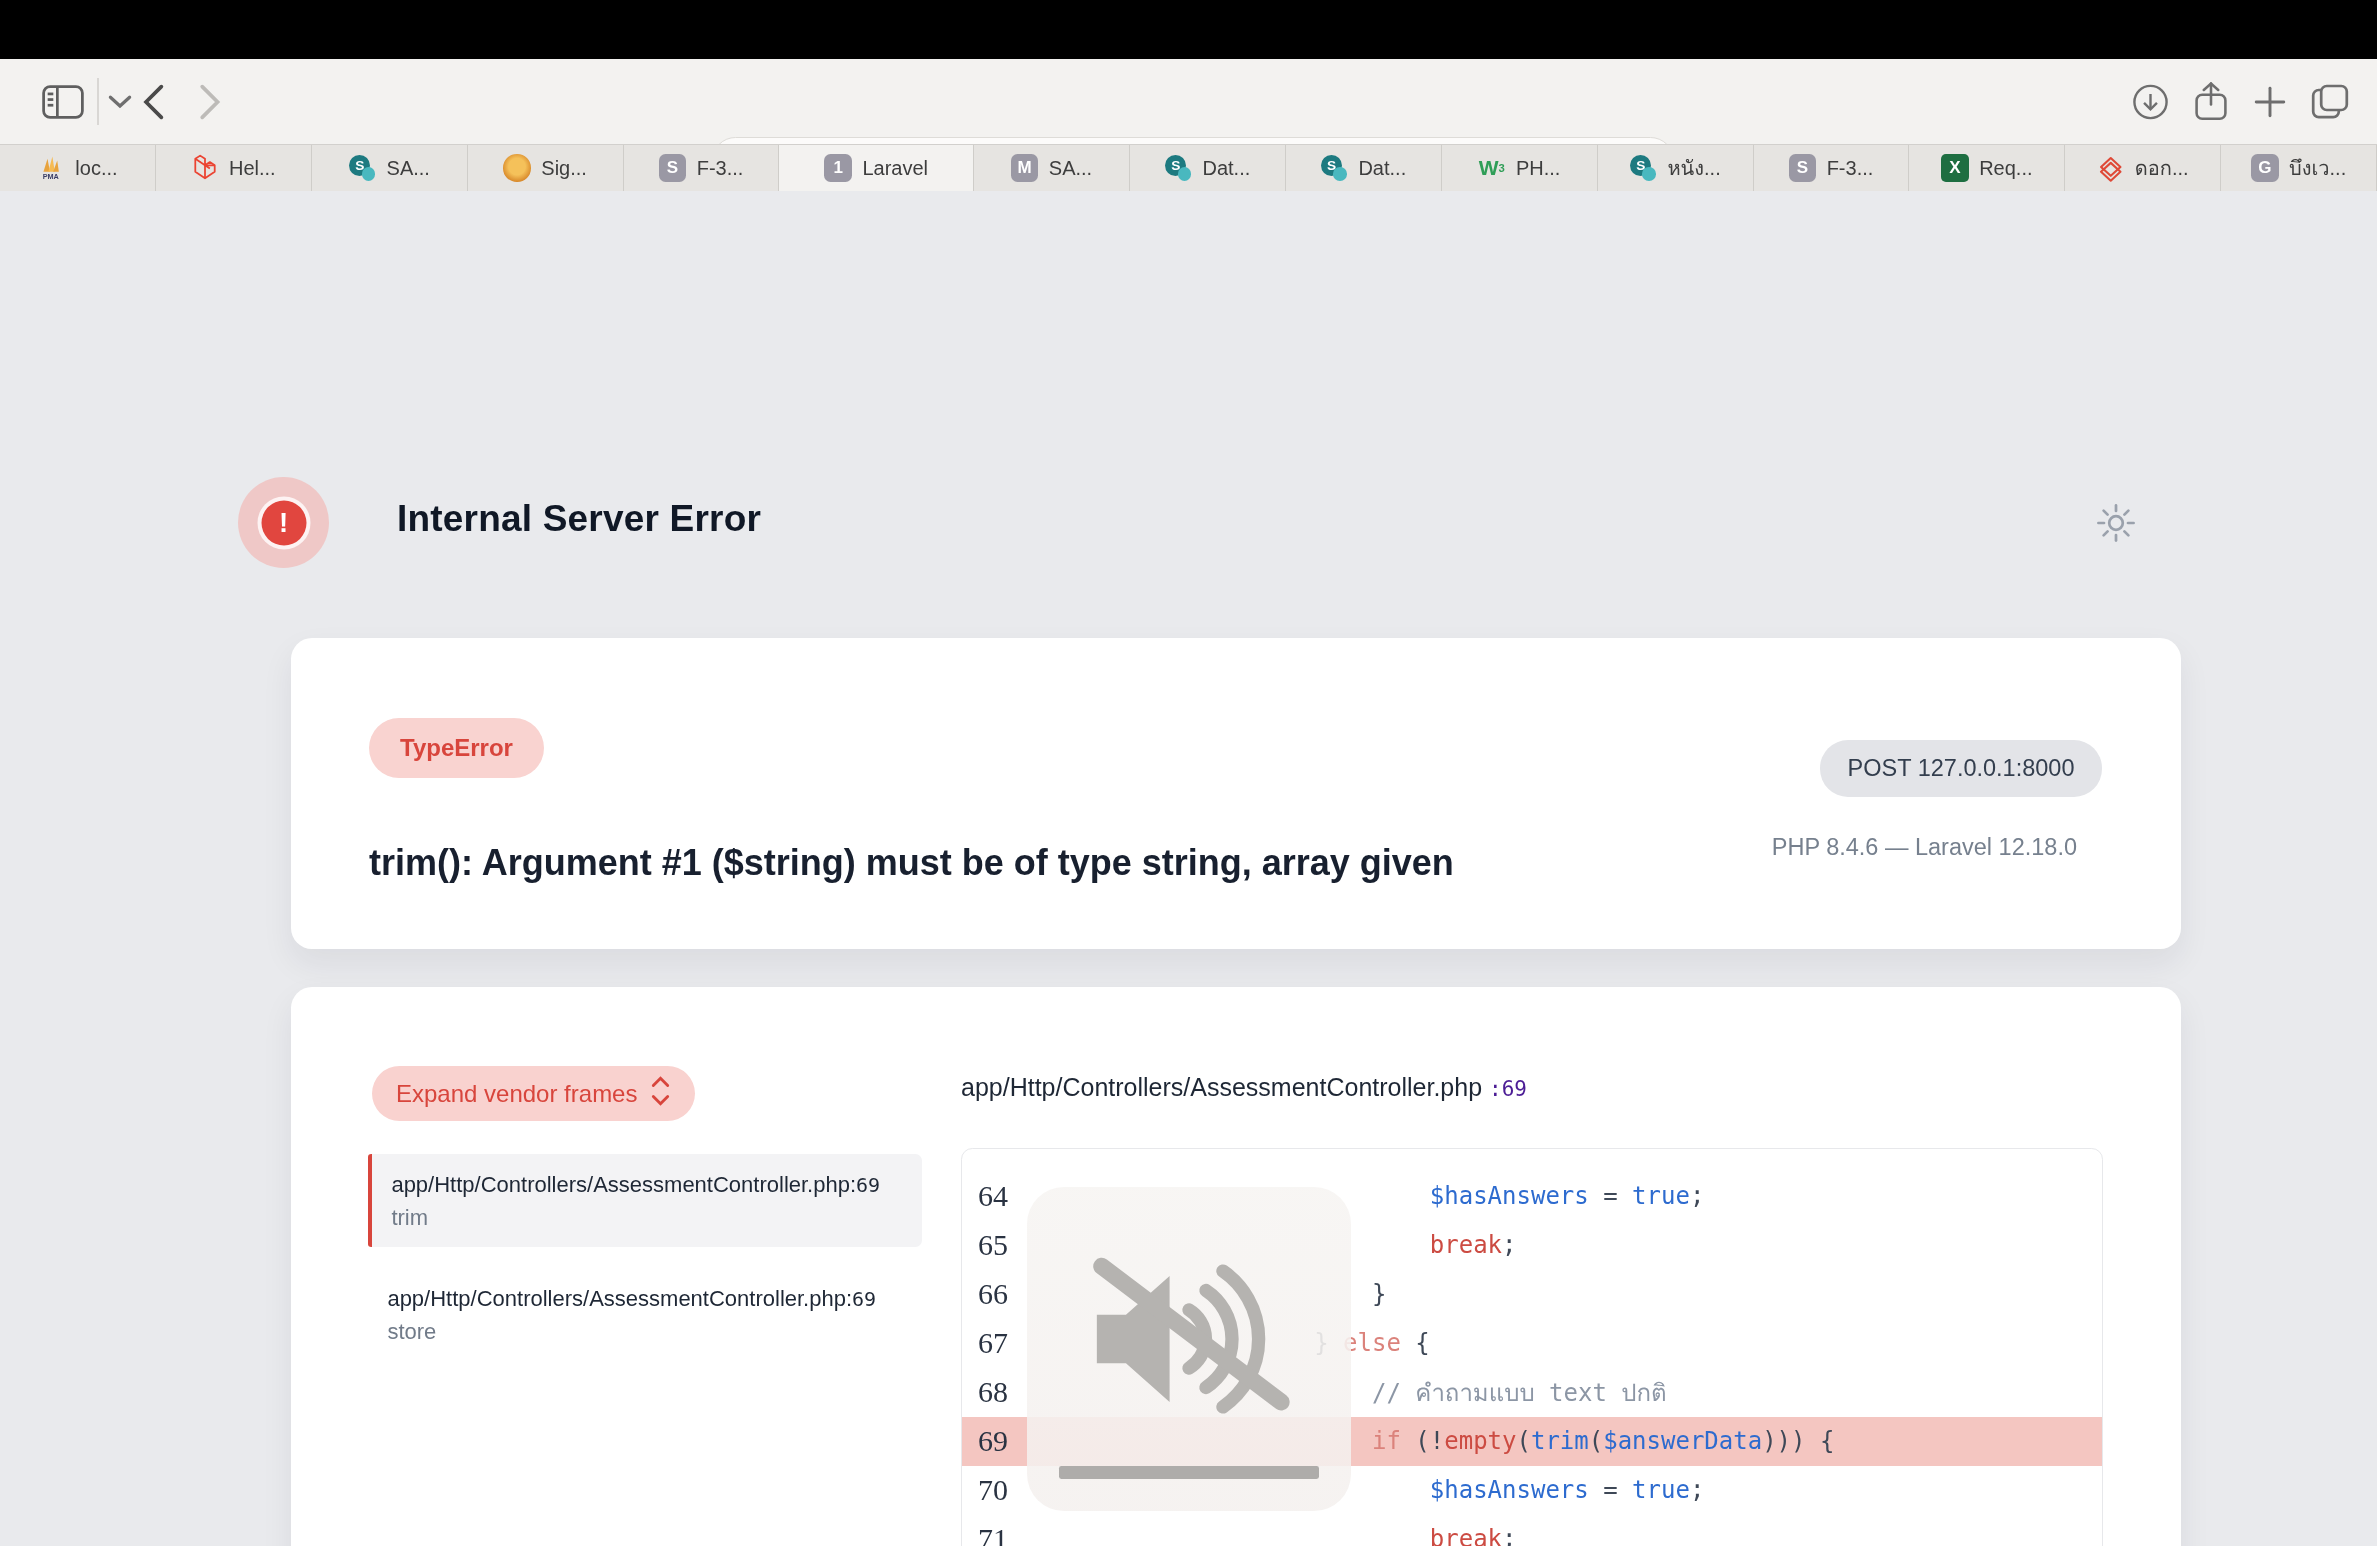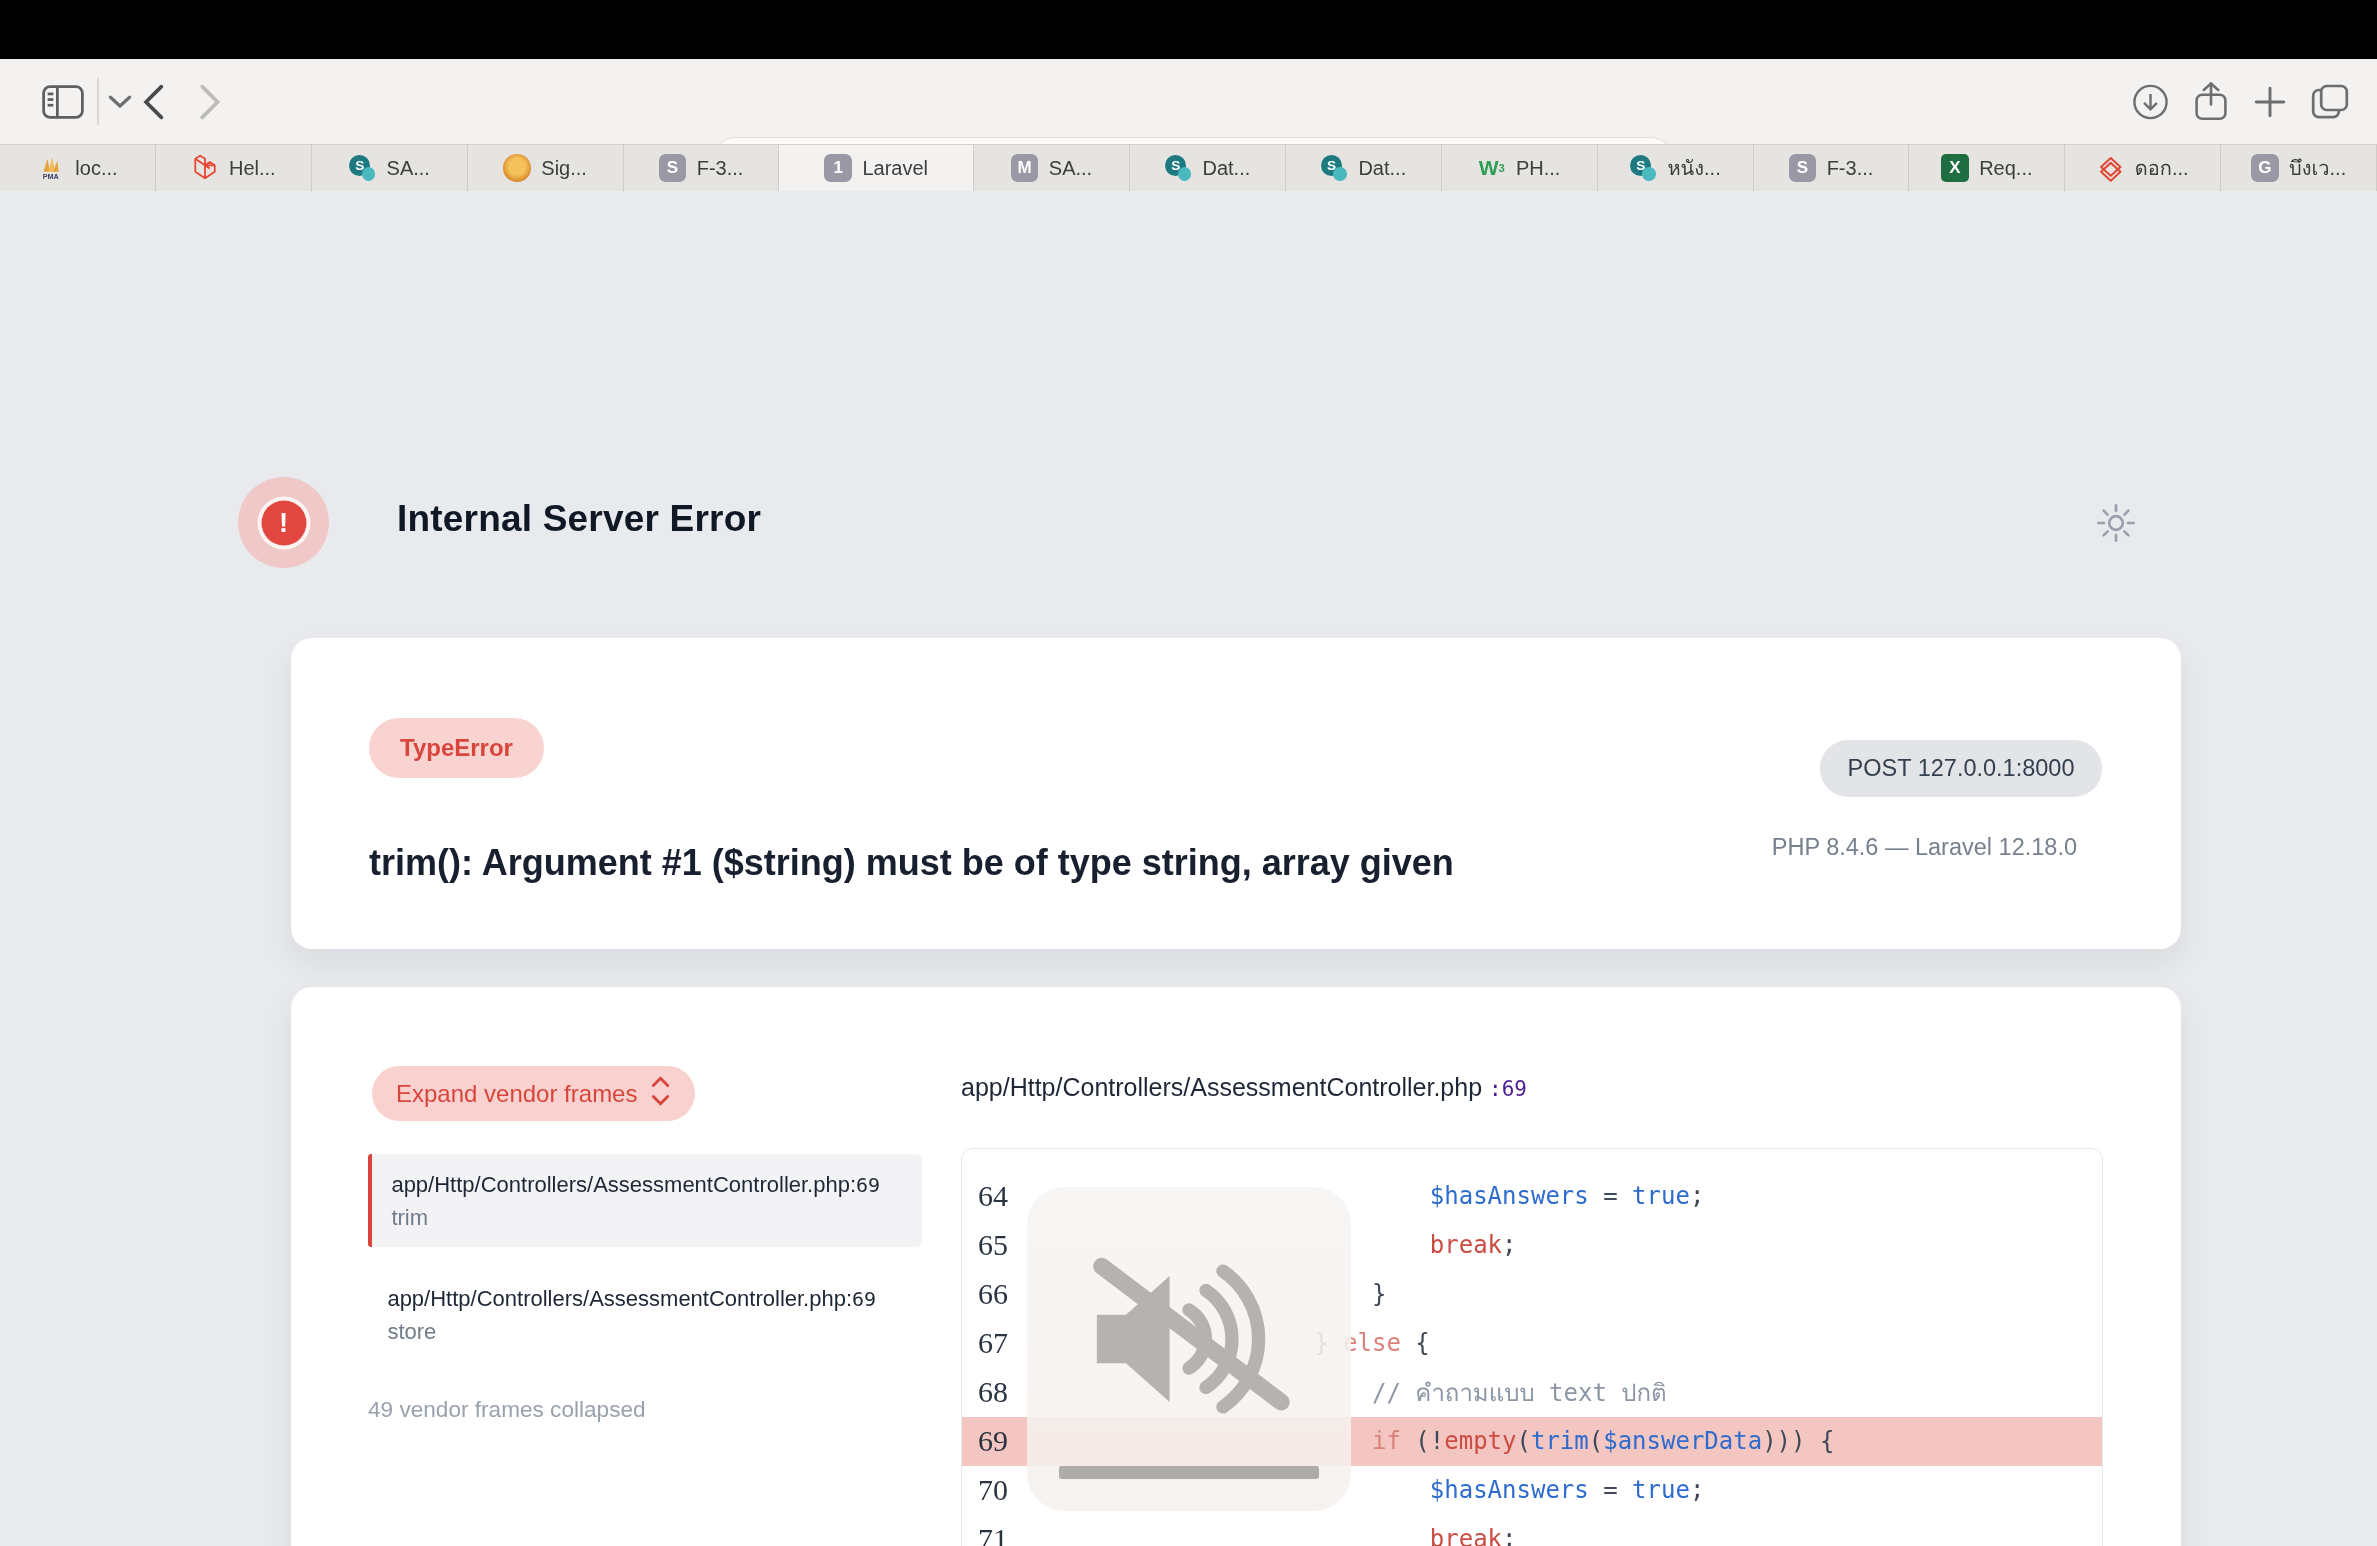--- a/index.html
+++ b/index.html
@@ -326,21 +326,20 @@
 
     <div class="trace-list">
         <div class="frame active" style="margin-bottom: 21px;">
           <div class="path">app/Http/Controllers/AssessmentController.php:<span class="lnum">69</span></div>
           <div class="method">trim</div>
         </div>
         <div class="frame" style="margin-bottom: 21px;">
           <div class="path">app/Http/Controllers/AssessmentController.php:<span class="lnum">69</span></div>
           <div class="method">store</div>
         </div>
-        <div class="collapsed-note" style="margin: 14.6px 0px;">49 vendor frames collapsed</div>
       </div>
 
     <div class="code-head">
       <span>app/Http/Controllers/AssessmentController.php</span>
       <span class="ref">:69</span>
     </div>
 
     <div class="code-panel">
       <div class="code-rows">
           <div class="crow">

